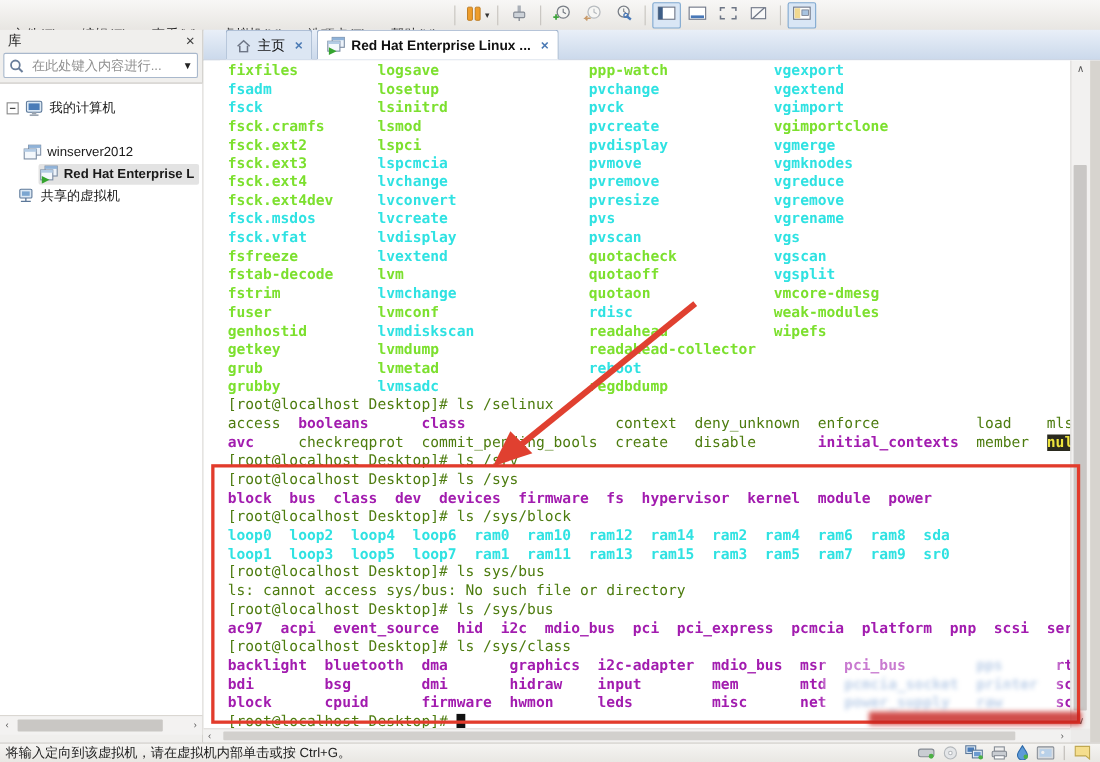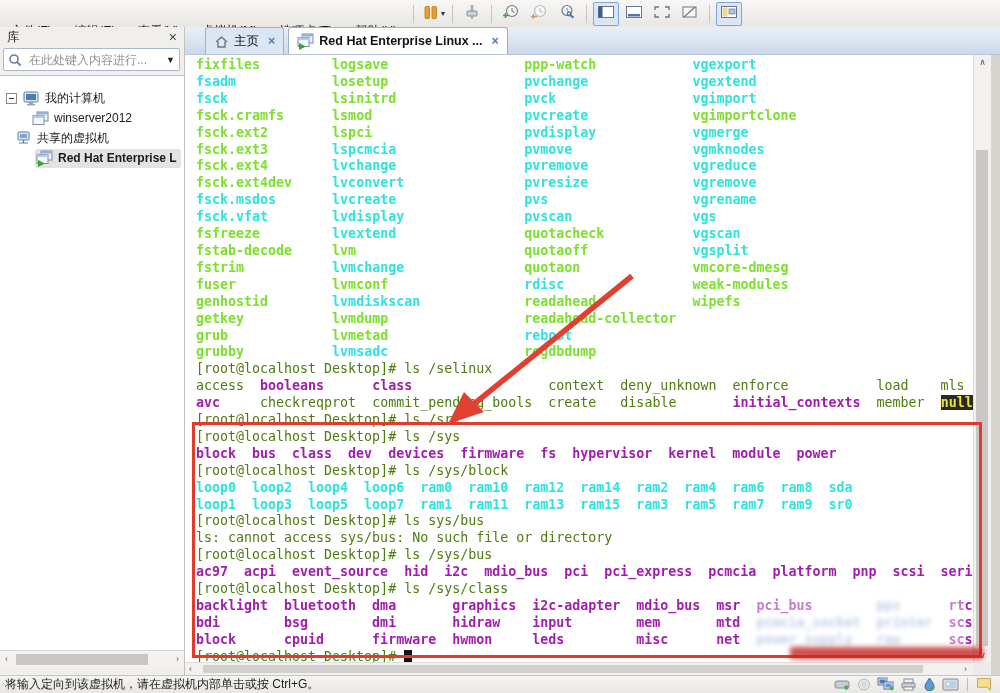--- a/index.html
+++ b/index.html
@@ -34,21 +34,21 @@
   
   #tabbar{position:absolute;left:185px;top:27px;width:815px;height:28px;background:linear-gradient(#E9EFF8,#CBD9EB);border-bottom:1px solid #B9C6D8;display:flex;align-items:flex-end;padding-left:20px;box-sizing:border-box;}
   .tab{height:26px;display:flex;align-items:center;border:1px solid #9FB2CB;border-bottom:none;border-radius:3px 3px 0 0;padding:0 8px;font-size:12.5px;margin-right:4px;color:#111;}
   .tab.active{background:#FFFFFF;font-weight:bold;}
   .tab.inactive{background:#DCE6F3;}
   .tab-ic{display:inline-flex;margin-right:5px;}
   .tab-x{color:#4C7BB5;font-weight:bold;margin-left:9px;font-size:12.5px;}
 
   
   #vmarea{position:absolute;left:185px;top:55px;width:815px;height:620px;background:#fff;}
-  #term{position:absolute;left:4px;top:0;width:788px;height:607px;overflow:hidden;background:#fff;}
+  #term{position:absolute;left:15px;top:0;width:788px;height:607px;overflow:hidden;background:#fff;}
   #term pre{margin:0;padding:2px 0 0 7px;font-family:"DejaVu Sans Mono",monospace;font-size:13.3px;line-height:16.9px;}
   .tp{color:#4d7c0f;text-align:center;}
   .tg{color:#7CE02E;font-weight:bold;}
   .tc{color:#2FE2E2;font-weight:bold;}
   .tb2{color:#a21caf;font-weight:bold;}
   .ty{color:#EDE43C;background:#2A2A1E;font-weight:bold;}
   .tbl{color:#5585C6;font-weight:bold;filter:blur(2px);opacity:.65;}
   .cursor{display:inline-block;width:8px;height:13px;background:#111;vertical-align:-2px;}
 
   #vscroll{position:absolute;left:788px;top:0;width:18px;height:607px;background:#F2F1F0;border-left:1px solid #DFDDDA;box-sizing:border-box;}
@@ -185,59 +185,59 @@
               <svg width="17" height="15">
                 <rect x="1" y="1" width="14" height="10" rx="1.5" fill="#DCE9F5" stroke="#5C7899"></rect>
                 <rect x="3" y="3" width="10" height="6" fill="#4A7CB8"></rect>
                 <rect x="6" y="11" width="4" height="2" fill="#9AA4B0"></rect>
                 <rect x="4" y="13" width="8" height="1.5" fill="#9AA4B0"></rect>
               </svg>
             </span>
             <span>我的计算机</span>
           </span>
         </div>
-        <div class="tree-row" style="padding-left: 32px;">
+        <div class="tree-row" style="padding-left: 21px; margin-top: 20px;">
           <span style="display: inline-flex; align-items: center;">
             <span class="tree-ic">
               <svg width="17" height="15">
                 <rect x="5" y="1" width="11" height="9" fill="#EDF3FA" stroke="#7C8DA4"></rect>
                 <rect x="5" y="1" width="11" height="2.5" fill="#8FB2D8"></rect>
                 <rect x="1" y="4.5" width="11" height="9" fill="#F4F8FC" stroke="#7C8DA4"></rect>
                 <rect x="1" y="4.5" width="11" height="2.5" fill="#B3CBE4"></rect>
               </svg>
             </span>
             <span>winserver2012</span>
-          </span>
-        </div>
-        <div class="tree-row" style="padding-left: 15px;">
-          <span style="display: inline-flex; align-items: center;">
-            <span class="tree-ic">
-              <svg width="17" height="15">
-                <rect x="3" y="1" width="11" height="8" rx="1" fill="#DCE9F5" stroke="#5C7899"></rect>
-                <rect x="5" y="3" width="7" height="4" fill="#7CA6D0"></rect>
-                <path d="M8.5 9v3M4 12h9" stroke="#5C7899" stroke-width="1.2" fill="none"></path>
-              </svg>
-            </span>
-            <span>共享的虚拟机</span>
           </span>
         </div>
         <div class="tree-row" style="padding-left: 35px;">
           <span class="tree-sel" style="display: inline-flex; align-items: center;">
             <span class="tree-ic">
               <svg width="17" height="17">
                 <rect x="5" y="1" width="11" height="9" fill="#EDF3FA" stroke="#7C8DA4"></rect>
                 <rect x="5" y="1" width="11" height="2.5" fill="#8FB2D8"></rect>
                 <rect x="1" y="4.5" width="11" height="9" fill="#F4F8FC" stroke="#7C8DA4"></rect>
                 <rect x="1" y="4.5" width="11" height="2.5" fill="#B3CBE4"></rect>
                 <polygon points="2,10 9,13.5 2,17" fill="#35A52F"></polygon>
               </svg>
             </span>
             <span style="font-weight: bold;">Red Hat Enterprise L</span>
           </span>
         </div>
+        <div class="tree-row" style="padding-left: 15px;">
+          <span style="display: inline-flex; align-items: center;">
+            <span class="tree-ic">
+              <svg width="17" height="15">
+                <rect x="3" y="1" width="11" height="8" rx="1" fill="#DCE9F5" stroke="#5C7899"></rect>
+                <rect x="5" y="3" width="7" height="4" fill="#7CA6D0"></rect>
+                <path d="M8.5 9v3M4 12h9" stroke="#5C7899" stroke-width="1.2" fill="none"></path>
+              </svg>
+            </span>
+            <span>共享的虚拟机</span>
+          </span>
+        </div>
       </div>
     <div class="sb-hscroll">
       <span class="scroll-arrow" style="left:5px;">‹</span>
       <div class="sb-thumb"></div>
       <span class="scroll-arrow" style="right:5px;">›</span>
     </div>
   </div>
 
   <div id="tabbar">
     <div class="tab inactive">

